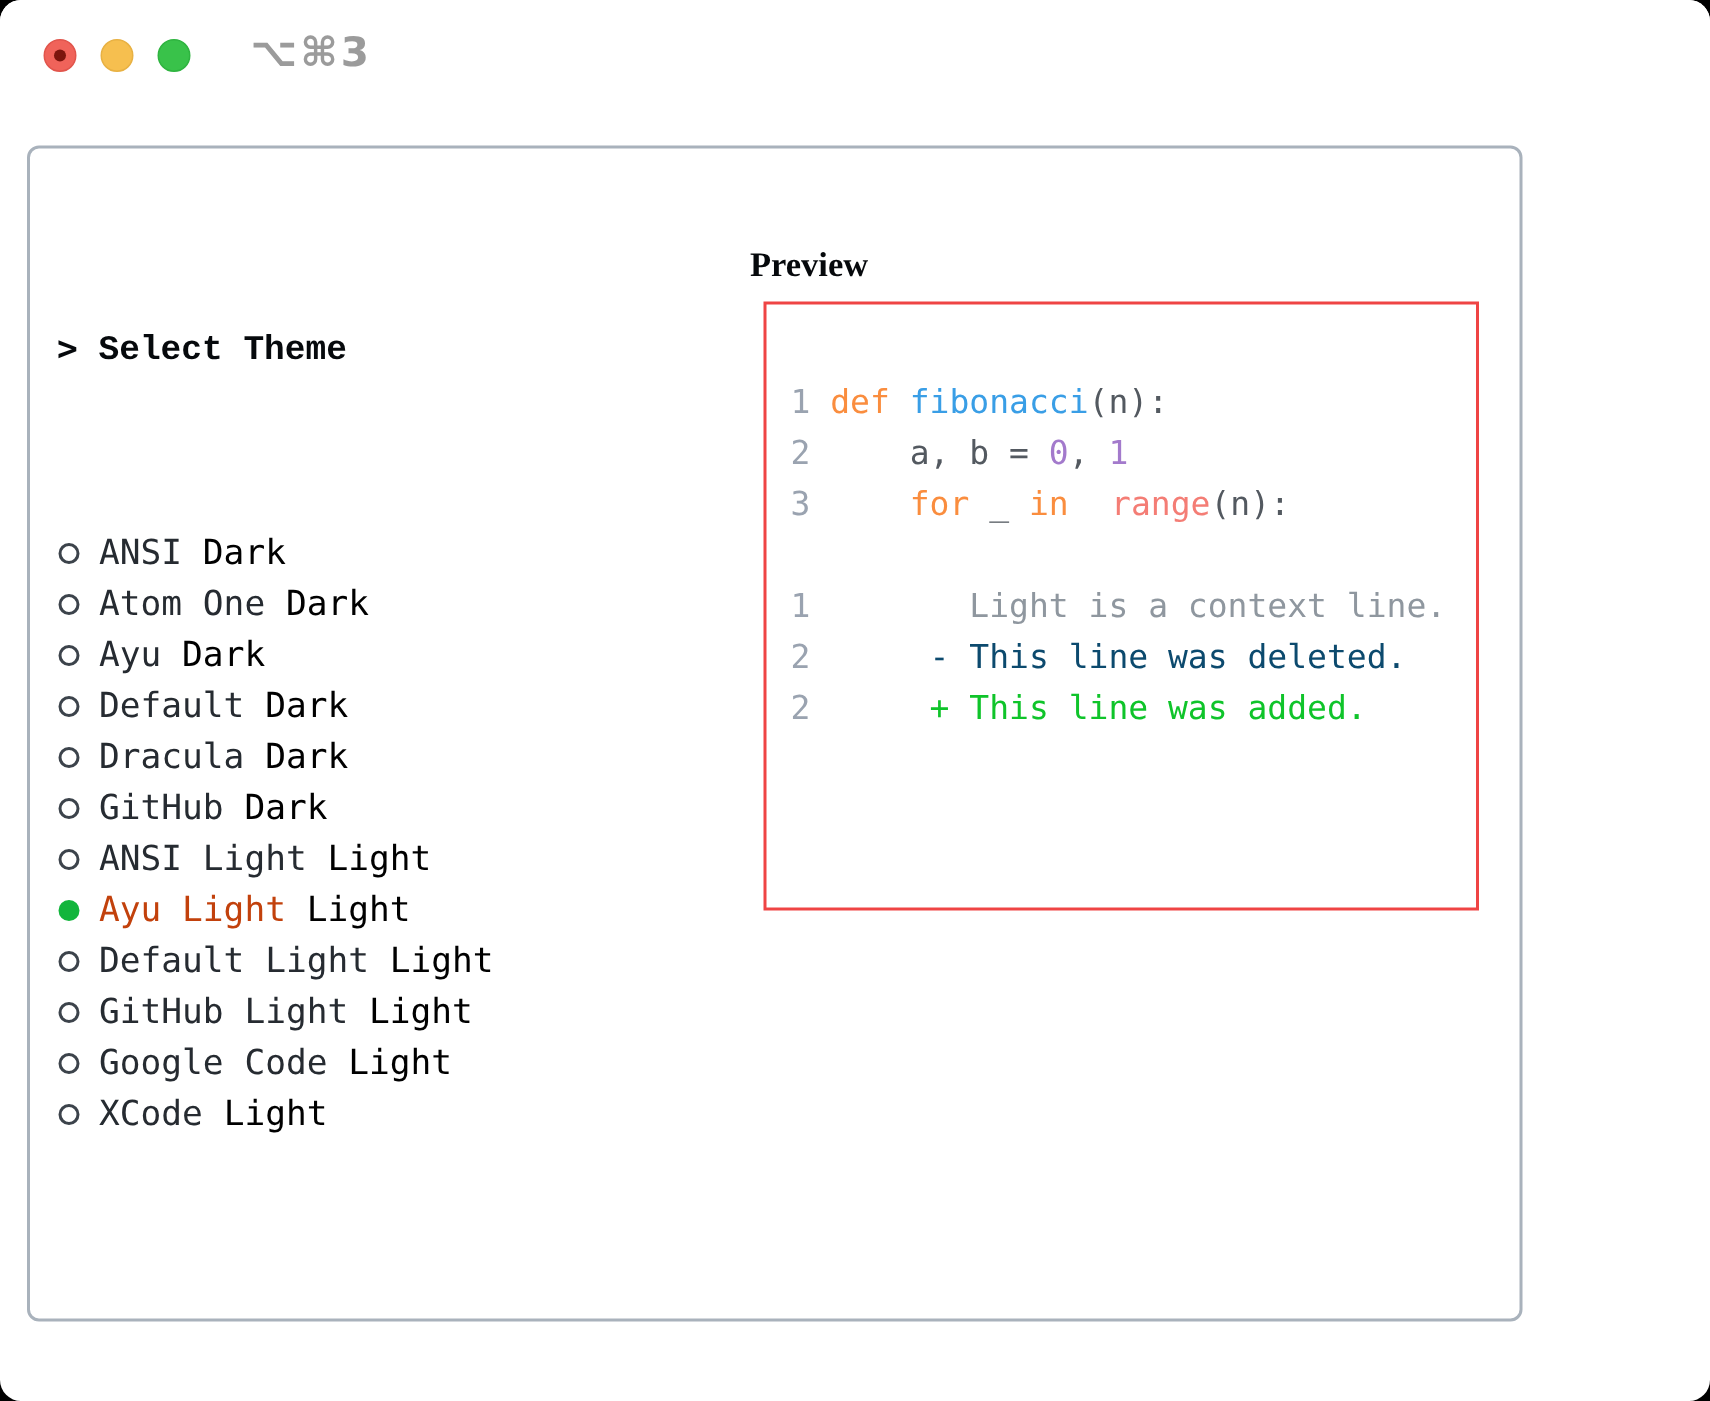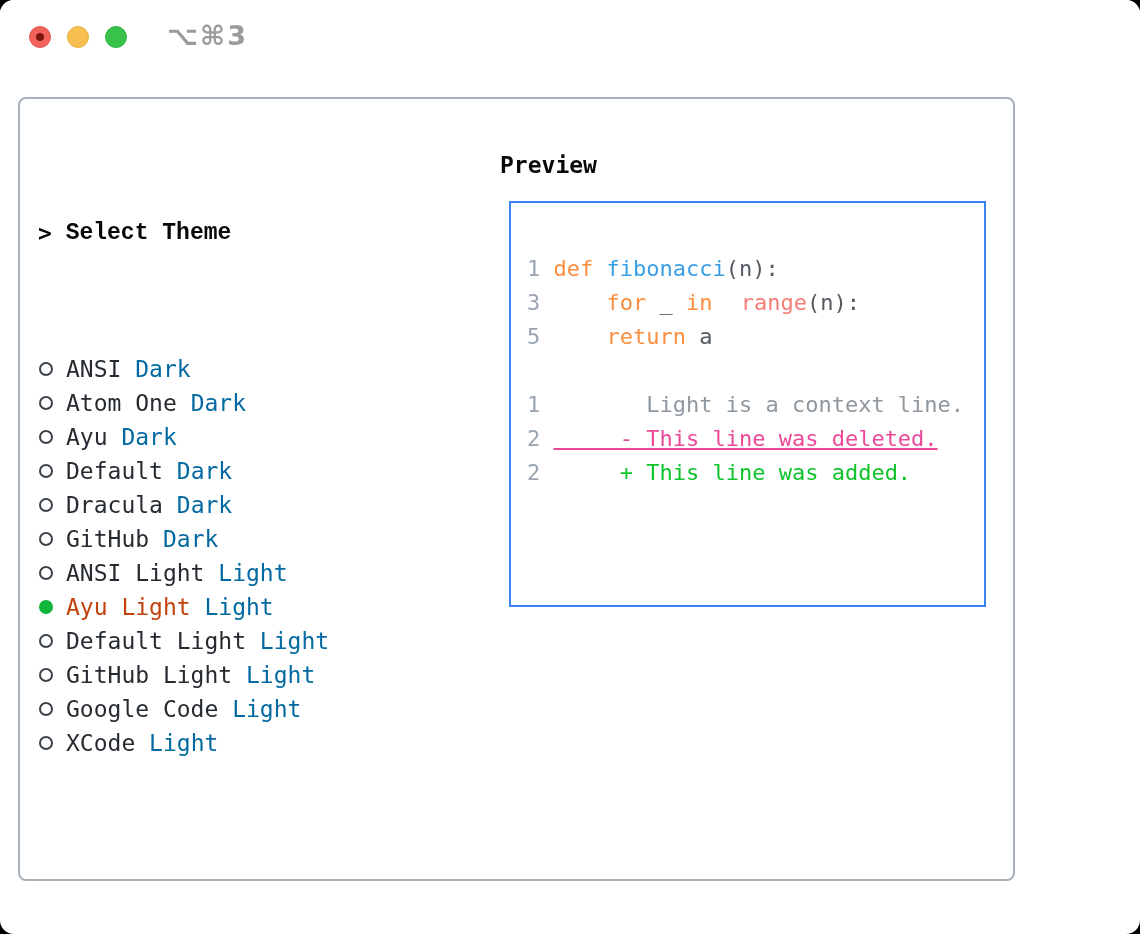--- a/index.html
+++ b/index.html
@@ -38,40 +38,40 @@
   .prompt{font-weight:bold;color:#06090c;}
   .heading{font-weight:bold;color:#06090c;margin-left:1ch;font-family:Liberation Mono, monospace;}
   .radio{
     flex:none;width:14px;height:14px;border-radius:50%;
     border:2px solid #3c434b;box-sizing:border-box;
     margin-left:1px;margin-right:13px;
   }
   .radio-sel{background:#12b53c;border-color:#12b53c;}
   .iname{color:#262b31;}
   .sel{color:#c2410c;}
-  .variant{color:#0369a1;margin-left:1ch;}
+  .variant{color:#000000;margin-left:1ch;}
   
   .preview-title{
-    position:absolute;left:480px;top:49px;height:34px;line-height:34px;
-    font-size:23px;font-weight:bold;color:#06090c;
+    position:absolute;left:480px;top:61px;height:34px;line-height:34px;
+    font-size:23px;font-weight:bold;color:#06090c;font-family:Liberation Serif, serif;
   }
   .preview-box{
     position:absolute;left:489px;top:102px;width:477px;height:406px;
-    border:2px solid #3b82f6;background:#fff;box-sizing:border-box;
+    border:2px solid #ef4444;background:#fff;box-sizing:border-box;
     padding:15px 0 0 16px;overflow:hidden;
   }
   .cline{height:34px;line-height:34px;font-size:22px;white-space:pre;}
   .lnum{color:#9aa3b0;}
   .tk-kw{color:#fa8d3e;}
   .tk-fn{color:#399ee6;}
   .tk-call{color:#f47d75;margin-left:15px;}
   .tk-number{color:#a37acc;}
   .tk-plain{color:#535960;}
   .tk-context{color:#8f979f;}
-  .tk-deleted{color:#ec4899;text-decoration:underline;}
+  .tk-deleted{color:#0c4a6e;}
   .tk-added{color:#0fc42a;}
 </style>
 </head>
 <body>
 
 <div class="window">
 
   <div class="titlebar">
     <span class="light light-red">
         <span class="dot"></span>
@@ -101,22 +101,22 @@
       
       
     </div>
 
     <div class="preview-title">Preview</div>
 
     <div class="preview-box">
       <div id="code-lines">
           <div class="cline"></div>
           <div class="cline"><span class="lnum">1</span> <span class="tk-kw">def</span><span class="tk-plain"> </span><span class="tk-fn">fibonacci</span><span class="tk-plain">(n):</span></div>
+          <div class="cline"><span class="lnum">2</span> <span class="tk-plain">    a, b = </span><span class="tk-number">0</span><span class="tk-plain">, </span><span class="tk-number">1</span></div>
           <div class="cline"><span class="lnum">3</span> <span class="tk-kw">    for</span><span class="tk-plain"> _ </span><span class="tk-kw">in</span><span class="tk-plain"> </span><span class="tk-call">range</span><span class="tk-plain">(n):</span></div>
-          <div class="cline"><span class="lnum">5</span> <span class="tk-kw">    return</span><span class="tk-plain"> a</span></div>
           <div class="cline"></div>
           <div class="cline"><span class="lnum">1</span> <span class="tk-context">       Light is a context line.</span></div>
           <div class="cline"><span class="lnum">2</span> <span class="tk-deleted">     - This line was deleted.</span></div>
           <div class="cline"><span class="lnum">2</span> <span class="tk-added">     + This line was added.</span></div>
         </div>
     </div>
 
   </div>
 </div>
 

